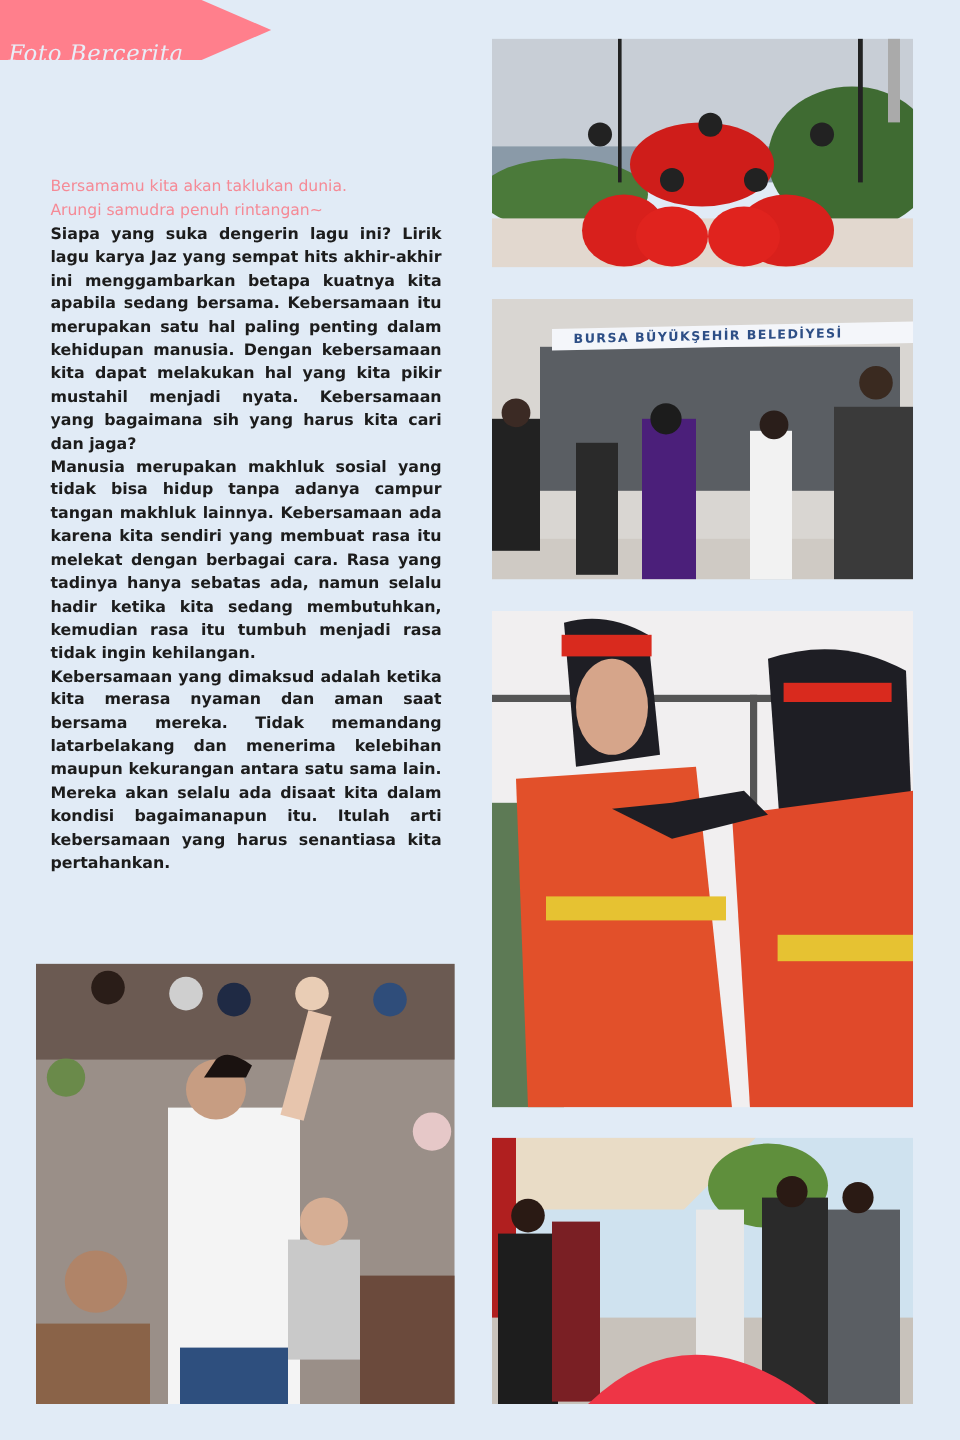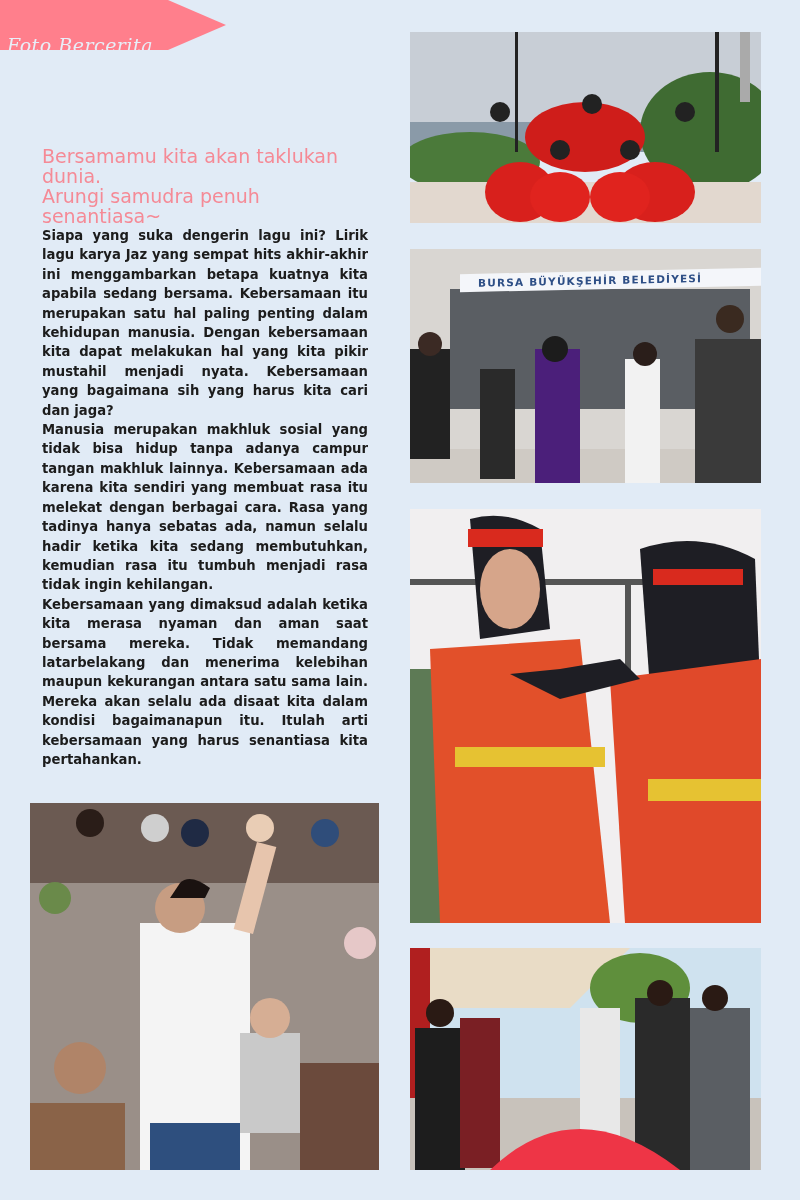--- a/index.html
+++ b/index.html
@@ -15,41 +15,41 @@
   }
   .banner-text {
     position: absolute; left: 7px; top: 10px;
     font-family: "DejaVu Serif", serif; font-weight: normal; font-style: italic;
     font-size: 19px; color: #e8eef8; letter-spacing: 0.5px; margin-top: 24px;
   }
   .article {
     position: absolute; left: 42px; top: 146px; width: 326px;
     font-size: 13.2px; line-height: 19.4px; color: #1c1c1c;
   }
-  .lyric { color: #f58a96; font-size: 19px; line-height: 20px; }
+  .lyric { color: #f58a96; font-size: 13px; line-height: 20px; }
   .para { text-align: justify; text-align-last: left; margin: 0; font-weight: bold; }
   .photo { position: absolute; overflow: hidden; }
   .photo svg { width: 100%; height: 100%; display: block; }
   .sign {
     position: absolute; left: 50px; top: 22px; right: 0; height: 18px;
     background: #f4f6fa; color: #2e4f86; font-weight: bold; font-size: 10.5px;
     letter-spacing: 1.2px; padding-left: 18px; line-height: 18px;
     transform: skewY(-1.2deg);
   }
 </style>
 </head>
 <body>
 
 <div class="banner">
   <span class="banner-text">Foto Bercerita</span>
 </div>
 
 <div class="article">
   <div class="lyric">Bersamamu kita akan taklukan dunia.</div>
-  <div class="lyric">Arungi samudra penuh senantiasa~</div>
+  <div class="lyric">Arungi samudra penuh rintangan~</div>
   <p class="para">Siapa yang suka dengerin lagu ini? Lirik lagu karya Jaz yang sempat hits akhir-akhir ini menggambarkan betapa kuatnya kita apabila sedang bersama. Kebersamaan itu merupakan satu hal paling penting dalam kehidupan manusia. Dengan kebersamaan kita dapat melakukan hal yang kita pikir mustahil menjadi nyata. Kebersamaan yang bagaimana sih yang harus kita cari dan jaga?</p>
   <p class="para">Manusia merupakan makhluk sosial yang tidak bisa hidup tanpa adanya campur tangan makhluk lainnya. Kebersamaan ada karena kita sendiri yang membuat rasa itu melekat dengan berbagai cara. Rasa yang tadinya hanya sebatas ada, namun selalu hadir ketika kita sedang membutuhkan, kemudian rasa itu tumbuh menjadi rasa tidak ingin kehilangan.</p>
   <p class="para">Kebersamaan yang dimaksud adalah ketika kita merasa nyaman dan aman saat bersama mereka. Tidak memandang latarbelakang dan menerima kelebihan maupun kekurangan antara satu sama lain. Mereka akan selalu ada disaat kita dalam kondisi bagaimanapun itu. Itulah arti kebersamaan yang harus senantiasa kita pertahankan.</p>
 </div>
 
 <div class="photo" style="left:410px;top:32px;width:351px;height:191px;">
   <svg viewBox="0 0 351 191" preserveAspectRatio="none">
     <rect width="351" height="110" fill="#c8ced6"></rect>
     <rect y="90" width="351" height="30" fill="#8a9aa8"></rect>
     <ellipse cx="300" cy="100" rx="70" ry="60" fill="#3f6b32"></ellipse>

